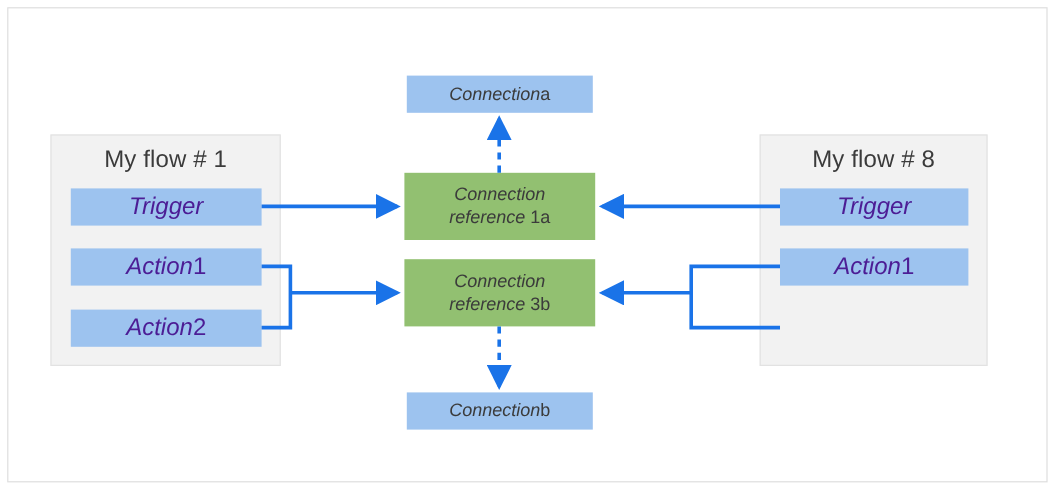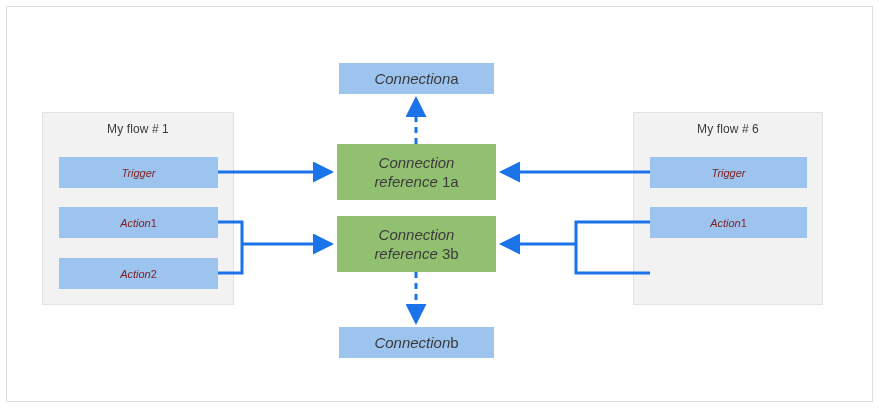--- a/index.html
+++ b/index.html
@@ -35,32 +35,32 @@
     background: #f2f2f2;
     border: 1px solid #e2e2e2;
     box-sizing: border-box;
   }
   .flow-title {
     position: absolute;
     left: 0;
     right: 0;
     top: 9px;
     text-align: center;
-    font-size: 12px;
+    font-size: 20px;
     color: #3b3b3b;
     font-style: normal;
     letter-spacing: .1px;
     white-space: nowrap;
   }
   .step {
     position: absolute;
     height: 31px;
     background: #9dc3ef;
-    color: #7f1d1d;
-    font-size: 11px;
+    color: #4c1d95;
+    font-size: 20px;
     display: flex;
     align-items: center;
     justify-content: center;
     box-sizing: border-box;
     white-space: nowrap;
   }
   .step .it { font-style: italic; }
   .step .rm { font-style: normal; }
 
   
@@ -122,21 +122,21 @@
   <div class="step" style="left:59px; top:207px; width:159px;">
     <span class="it">Action</span>
       <span class="rm"> 1</span>
   </div>
   <div class="step" style="left:59px; top:258px; width:159px;">
     <span class="it">Action</span>
       <span class="rm"> 2</span>
   </div>
 
   <div class="flow-box" style="left:633px; top:112px; width:190px; height:193px;">
-    <div class="flow-title">My flow # 6</div>
+    <div class="flow-title">My flow # 8</div>
   </div>
   <div class="step" style="left:650px; top:157px; width:157px;">
     <span class="it">Trigger</span>
       <span class="rm"></span>
   </div>
   <div class="step" style="left:650px; top:207px; width:157px;">
     <span class="it">Action</span>
       <span class="rm"> 1</span>
   </div>
 

